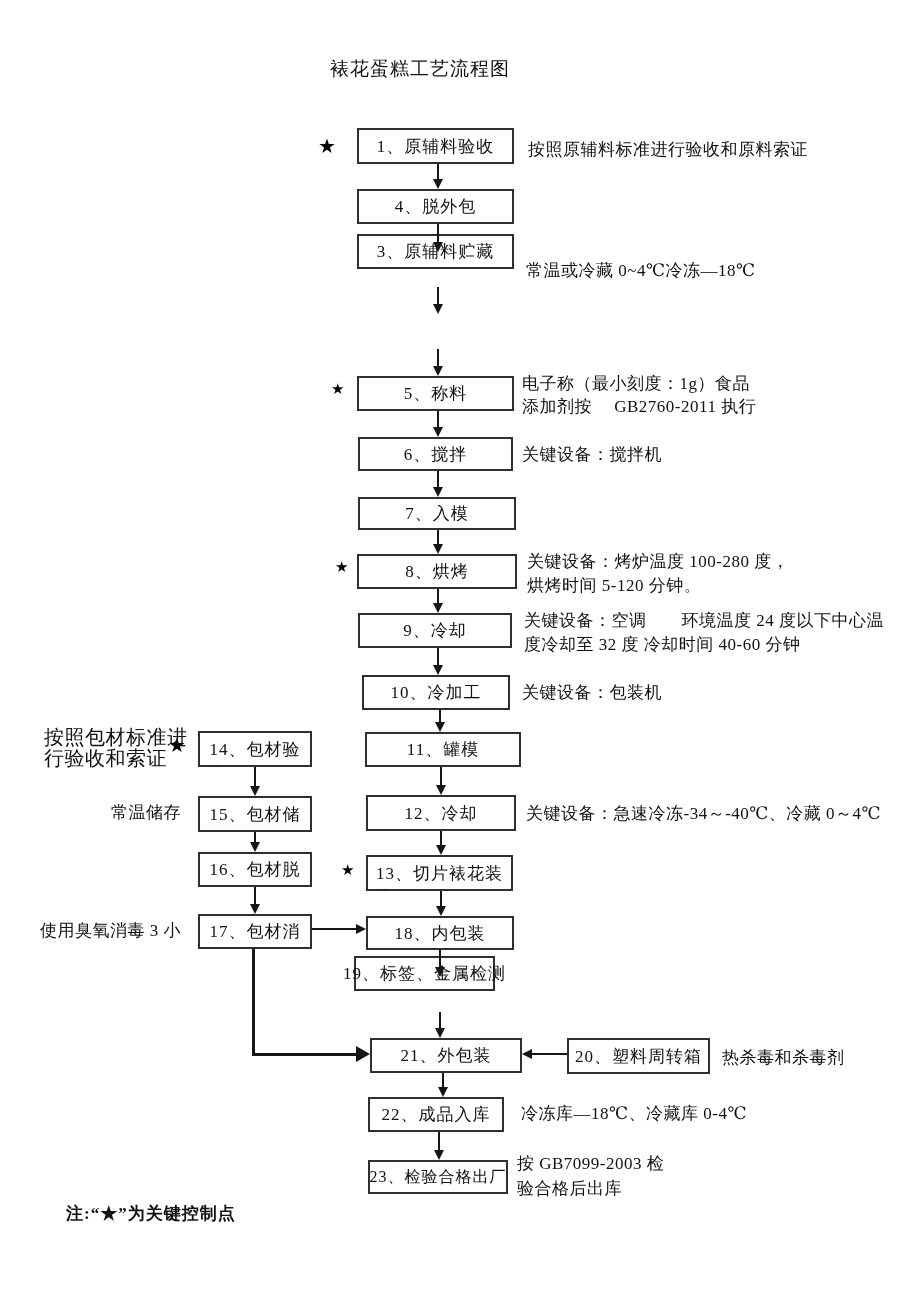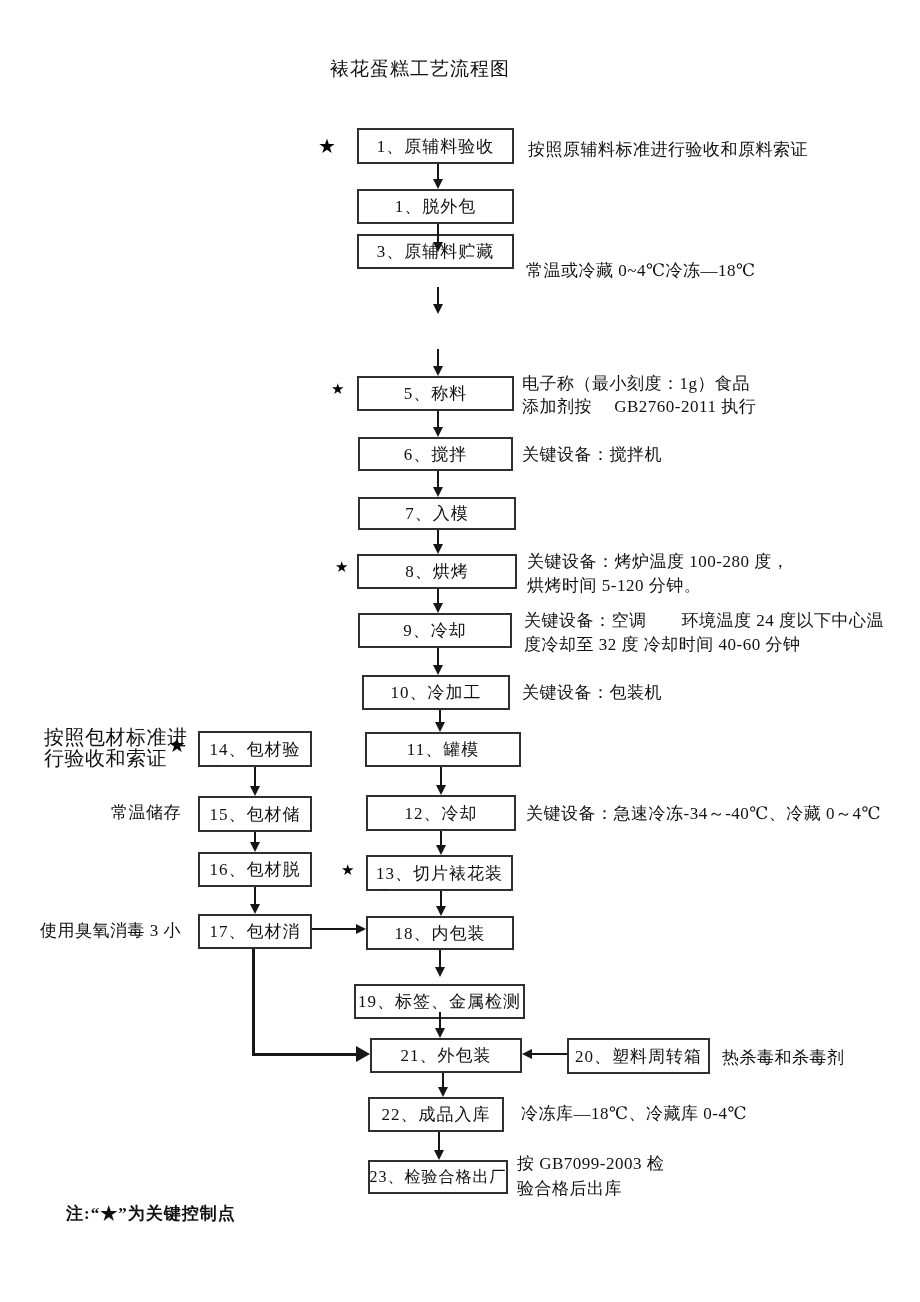--- a/index.html
+++ b/index.html
@@ -36,36 +36,36 @@
   .trb{width:0;height:0;border-top:8px solid transparent;border-bottom:8px solid transparent;border-left:14px solid #161616;}
 </style>
 </head>
 <body>
 
 <div id="canvas">
 
   <div class="title" style="left:330px;top:56px">裱花蛋糕工艺流程图</div>
 
   <div class="box" style="left:357px;top:128px;width:157px;height:36px">1、原辅料验收</div>
-  <div class="box" style="left:357px;top:189px;width:157px;height:35px">1、脱外包</div>
+  <div class="box" style="left:357px;top:189px;width:157px;height:35px">4、脱外包</div>
   <div class="box" style="left:357px;top:234px;width:157px;height:35px">3、原辅料贮藏</div>
   <div class="box" style="left:357px;top:376px;width:157px;height:35px">5、称料</div>
   <div class="box" style="left:358px;top:437px;width:155px;height:34px">6、搅拌</div>
   <div class="box" style="left:358px;top:497px;width:158px;height:33px">7、入模</div>
   <div class="box" style="left:357px;top:554px;width:160px;height:35px">8、烘烤</div>
   <div class="box" style="left:358px;top:613px;width:154px;height:35px">9、冷却</div>
   <div class="box" style="left:362px;top:675px;width:148px;height:35px">10、冷加工</div>
   <div class="box" style="left:365px;top:732px;width:156px;height:35px">11、罐模</div>
   <div class="box" style="left:366px;top:795px;width:150px;height:36px">12、冷却</div>
   <div class="box" style="left:366px;top:855px;width:147px;height:36px">
     <span>13、切片裱花装</span>
     <span class="sub">..</span>
   </div>
   <div class="box" style="left:366px;top:916px;width:148px;height:34px">18、内包装</div>
-  <div class="box" style="left:354px;top:984px;width:171px;height:35px">19、标签、金属检测</div>
+  <div class="box" style="left:354px;top:956px;width:141px;height:35px">19、标签、金属检测</div>
   <div class="box" style="left:370px;top:1038px;width:152px;height:35px">21、外包装</div>
   <div class="box" style="left:567px;top:1038px;width:143px;height:36px">20、塑料周转箱</div>
   <div class="box" style="left:368px;top:1097px;width:136px;height:35px">22、成品入库</div>
   <div class="box" style="left:368px;top:1160px;width:140px;height:34px;font-size:16px">23、检验合格出厂</div>
 
   <div class="box" style="left:198px;top:731px;width:114px;height:36px">
     <span>14、包材验</span>
     <span class="sub">..</span>
   </div>
   <div class="box" style="left:198px;top:796px;width:114px;height:36px">15、包材储</div>

